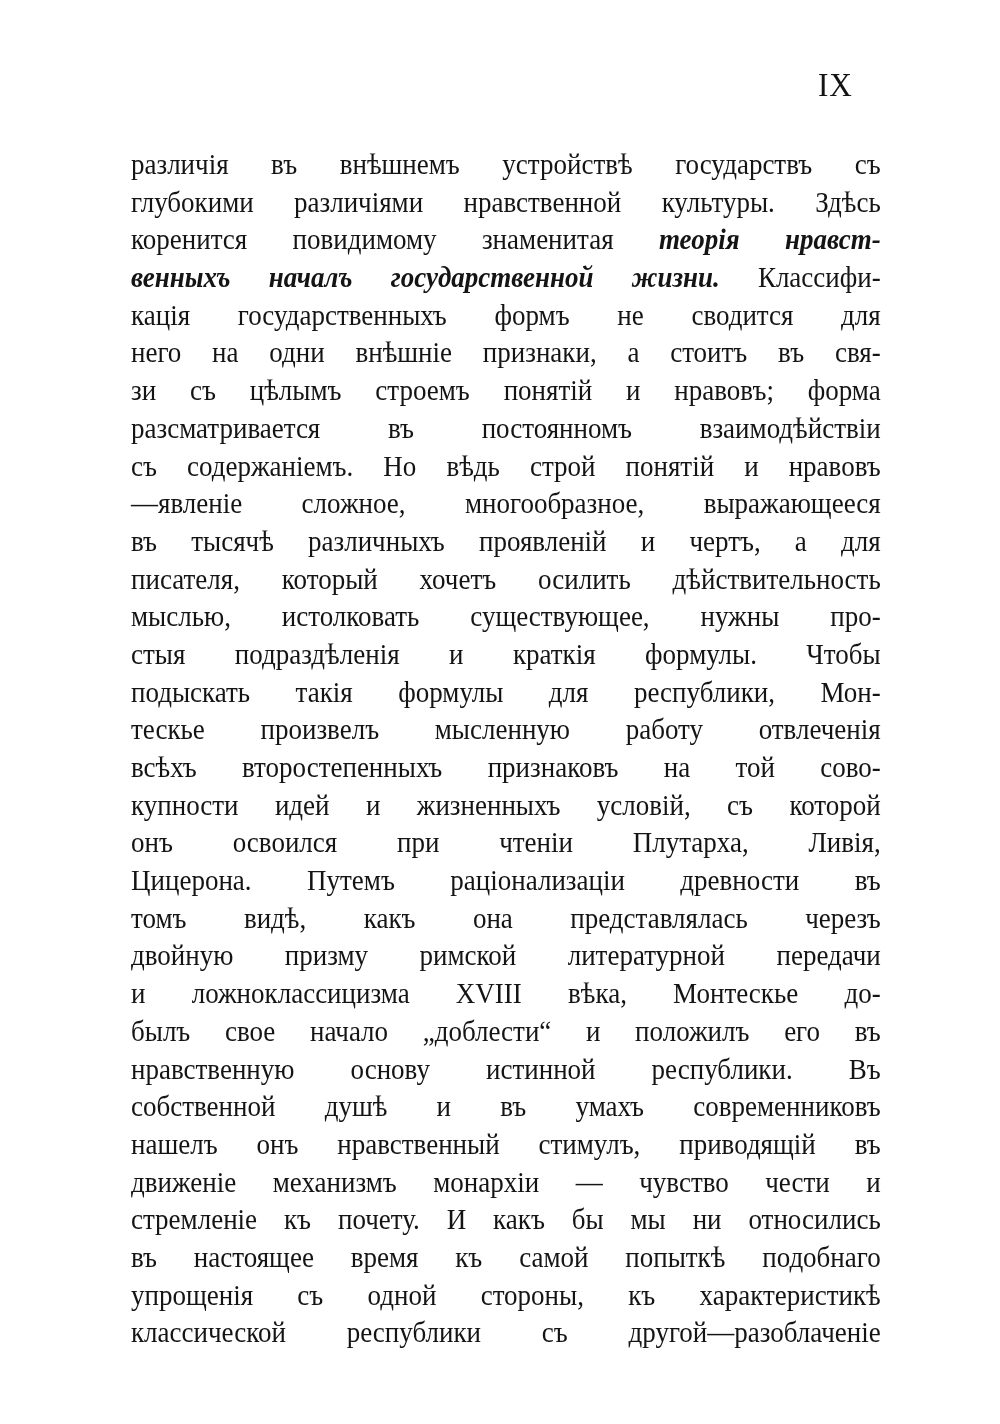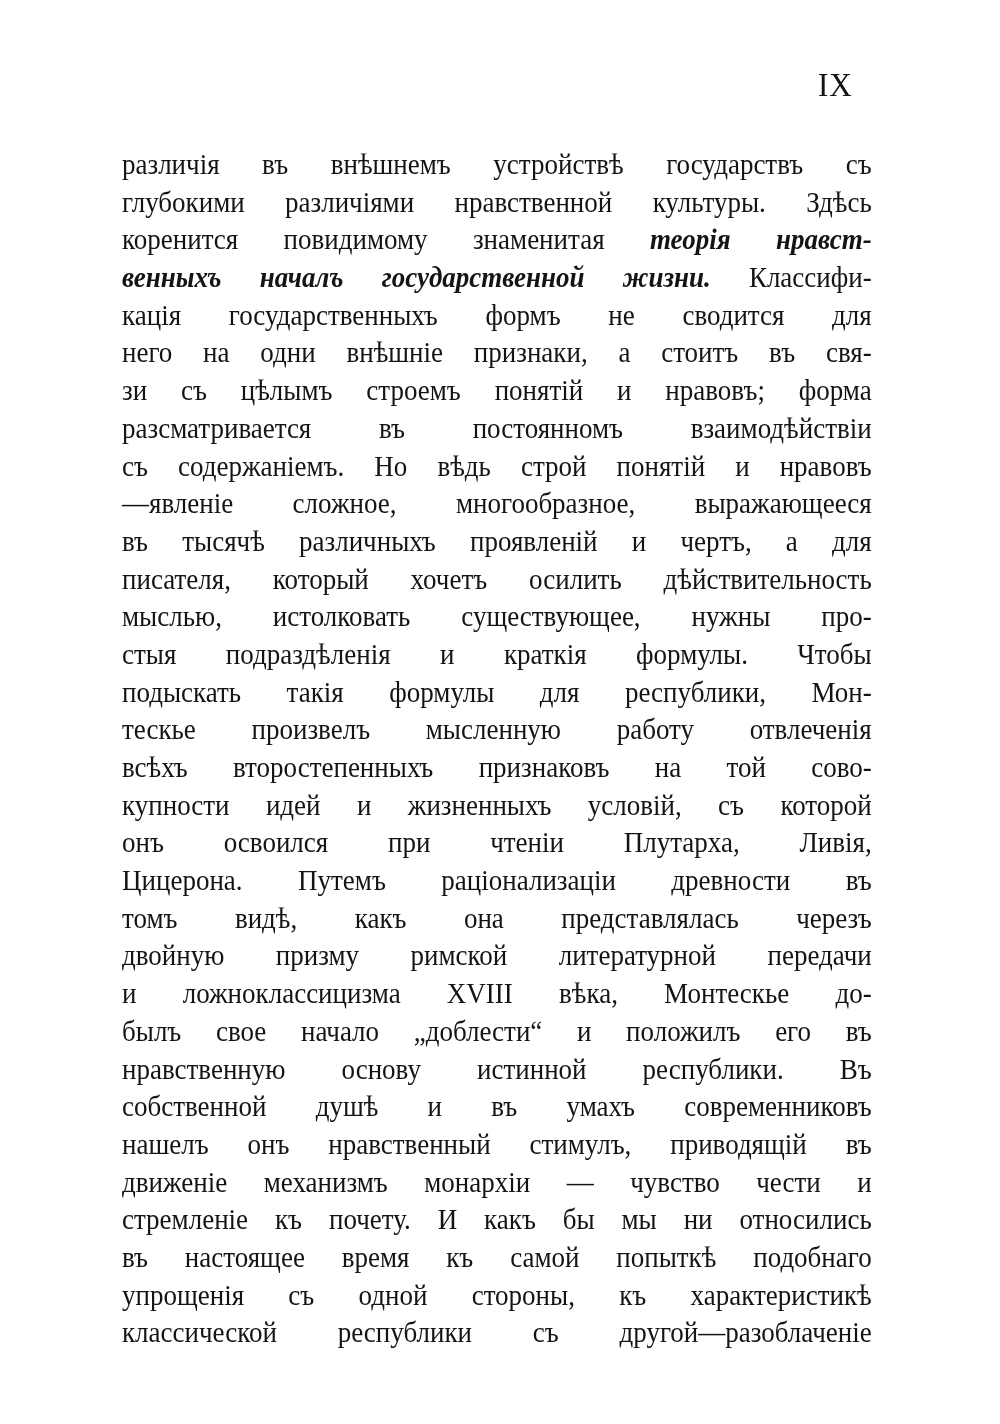--- a/index.html
+++ b/index.html
@@ -20,21 +20,21 @@
       left: 818px;
       top: 68px;
       font-size: 34px;
       line-height: 34px;
       letter-spacing: 1px;
       transform: scaleX(0.92);
       transform-origin: left top;
     }
     .text-block {
       position: absolute;
-      left: 122px;
+      left: 131px;
       top: 145px;
       width: 750px;
     }
     .line {
       display: block;
       height: 37.7px;
       line-height: 37.7px;
       font-size: 30px;
       white-space: nowrap;
       text-align: justify;

